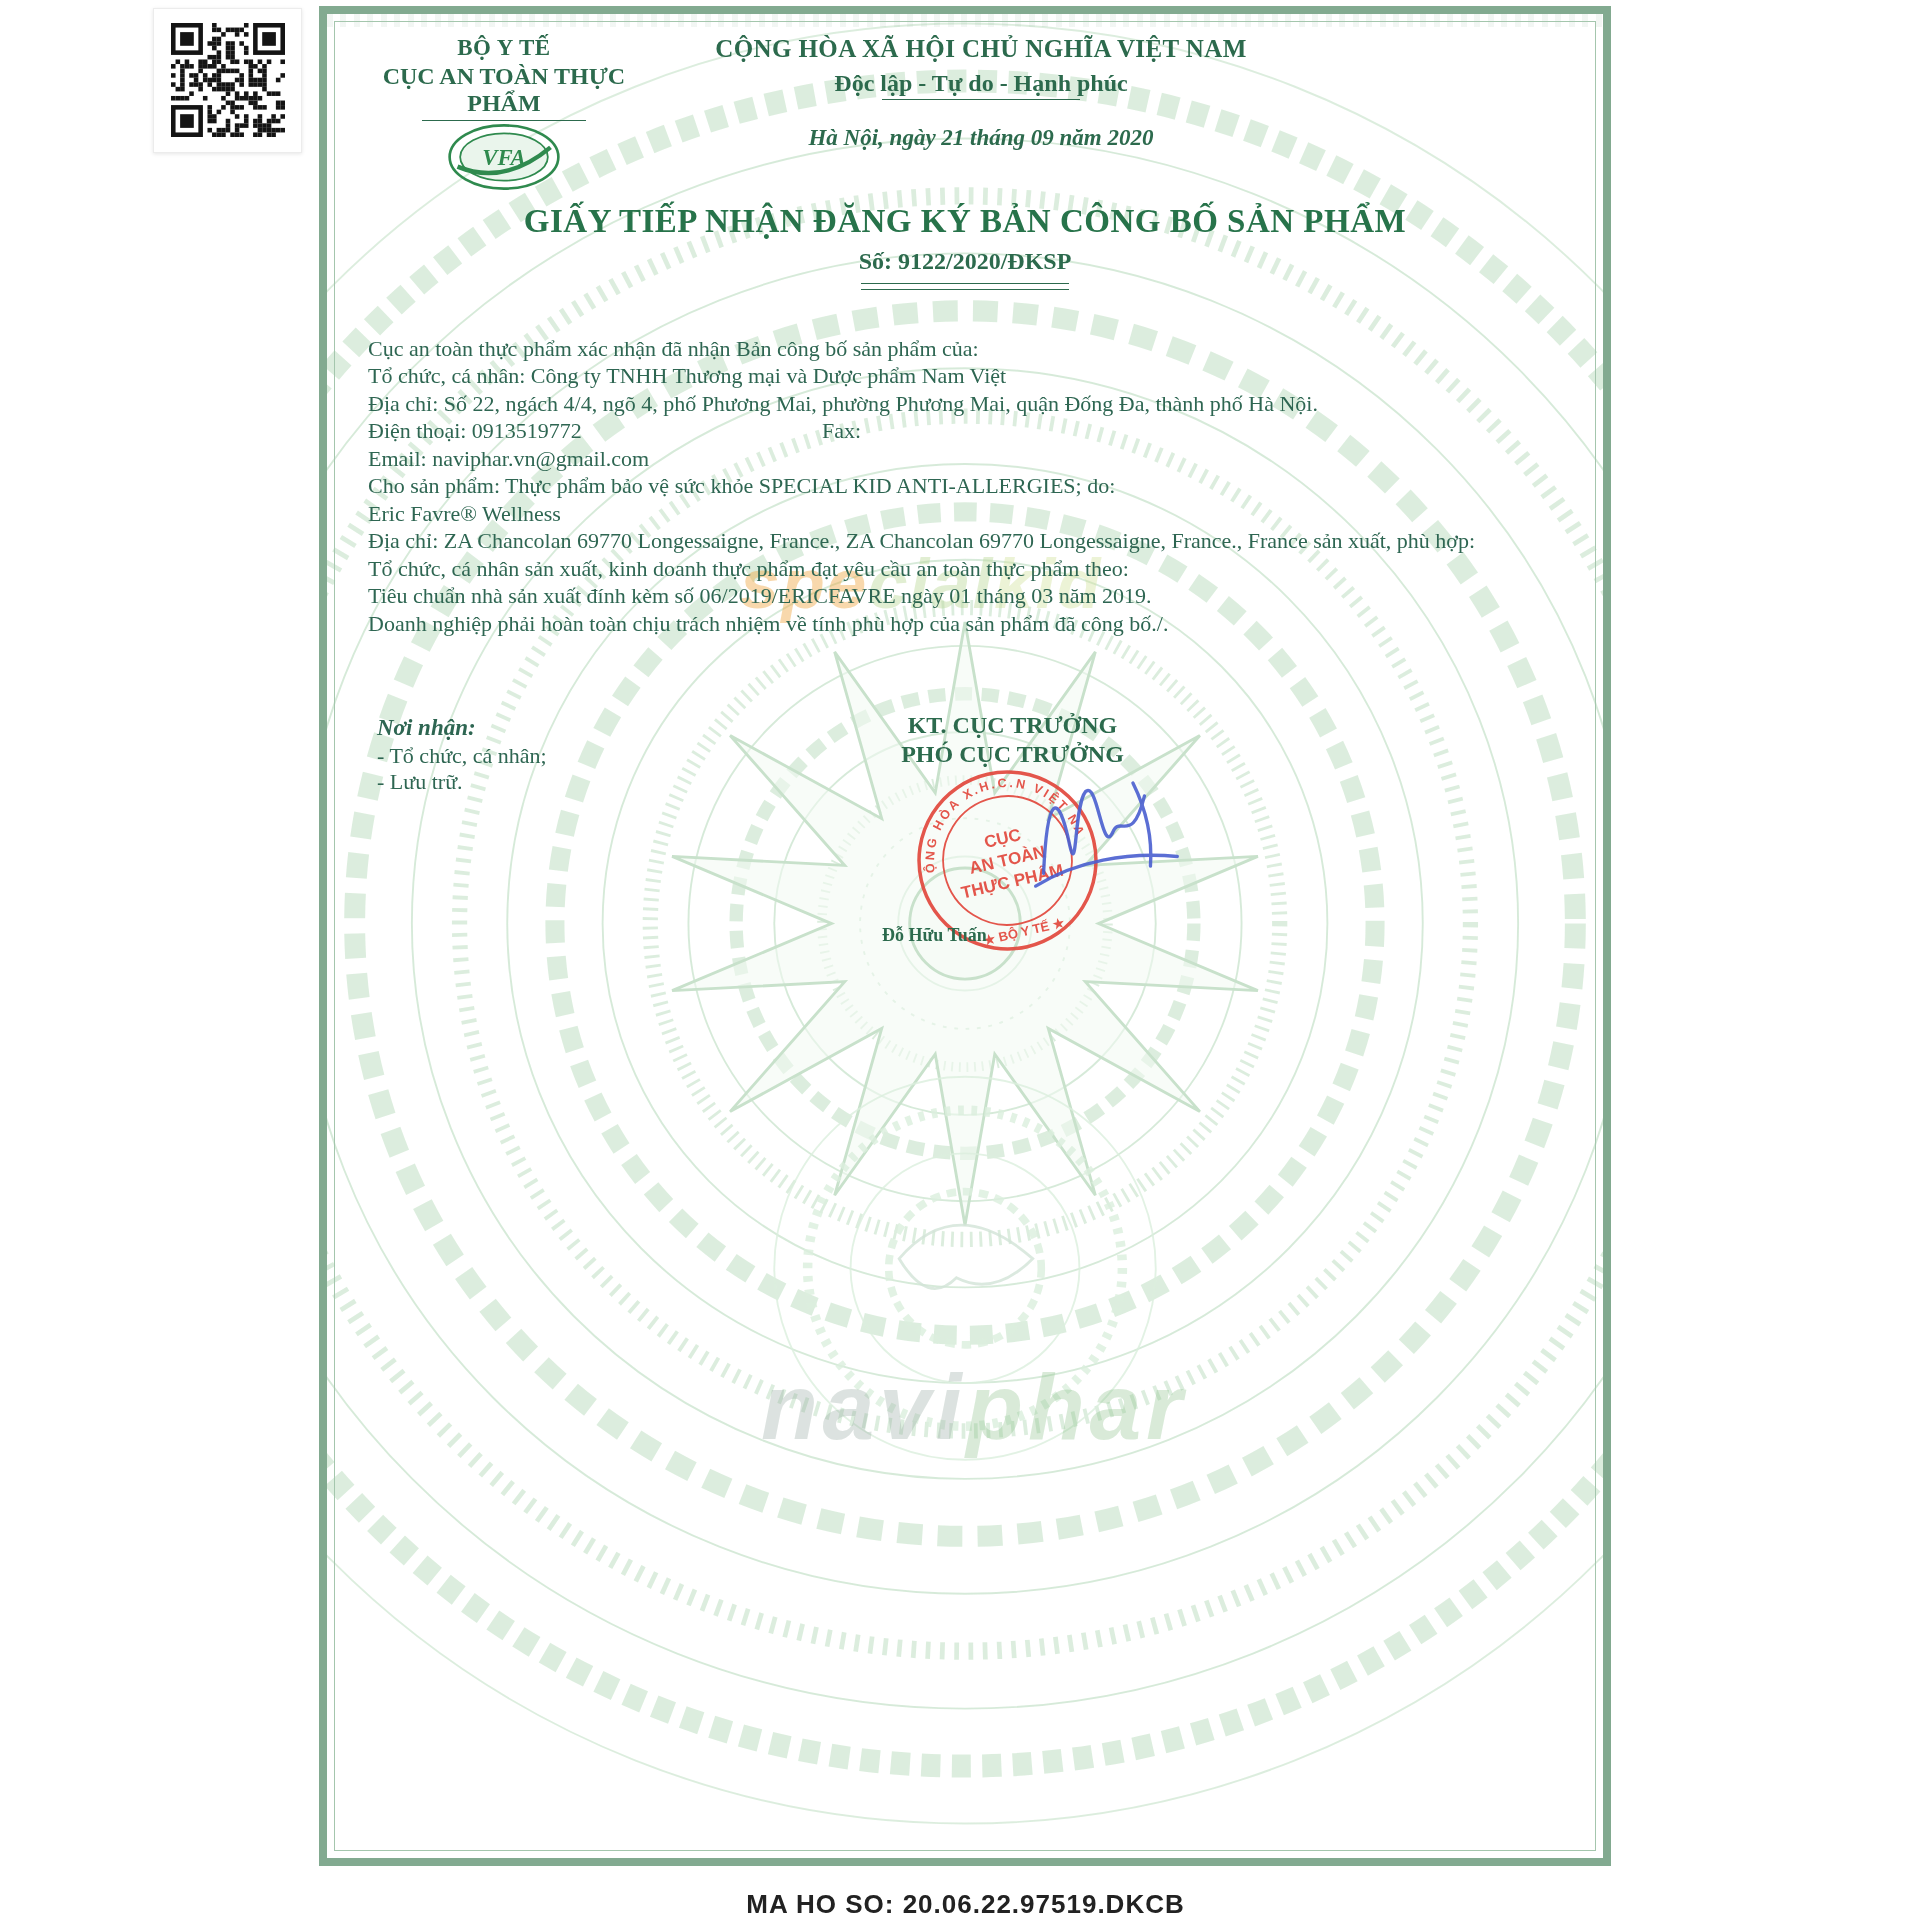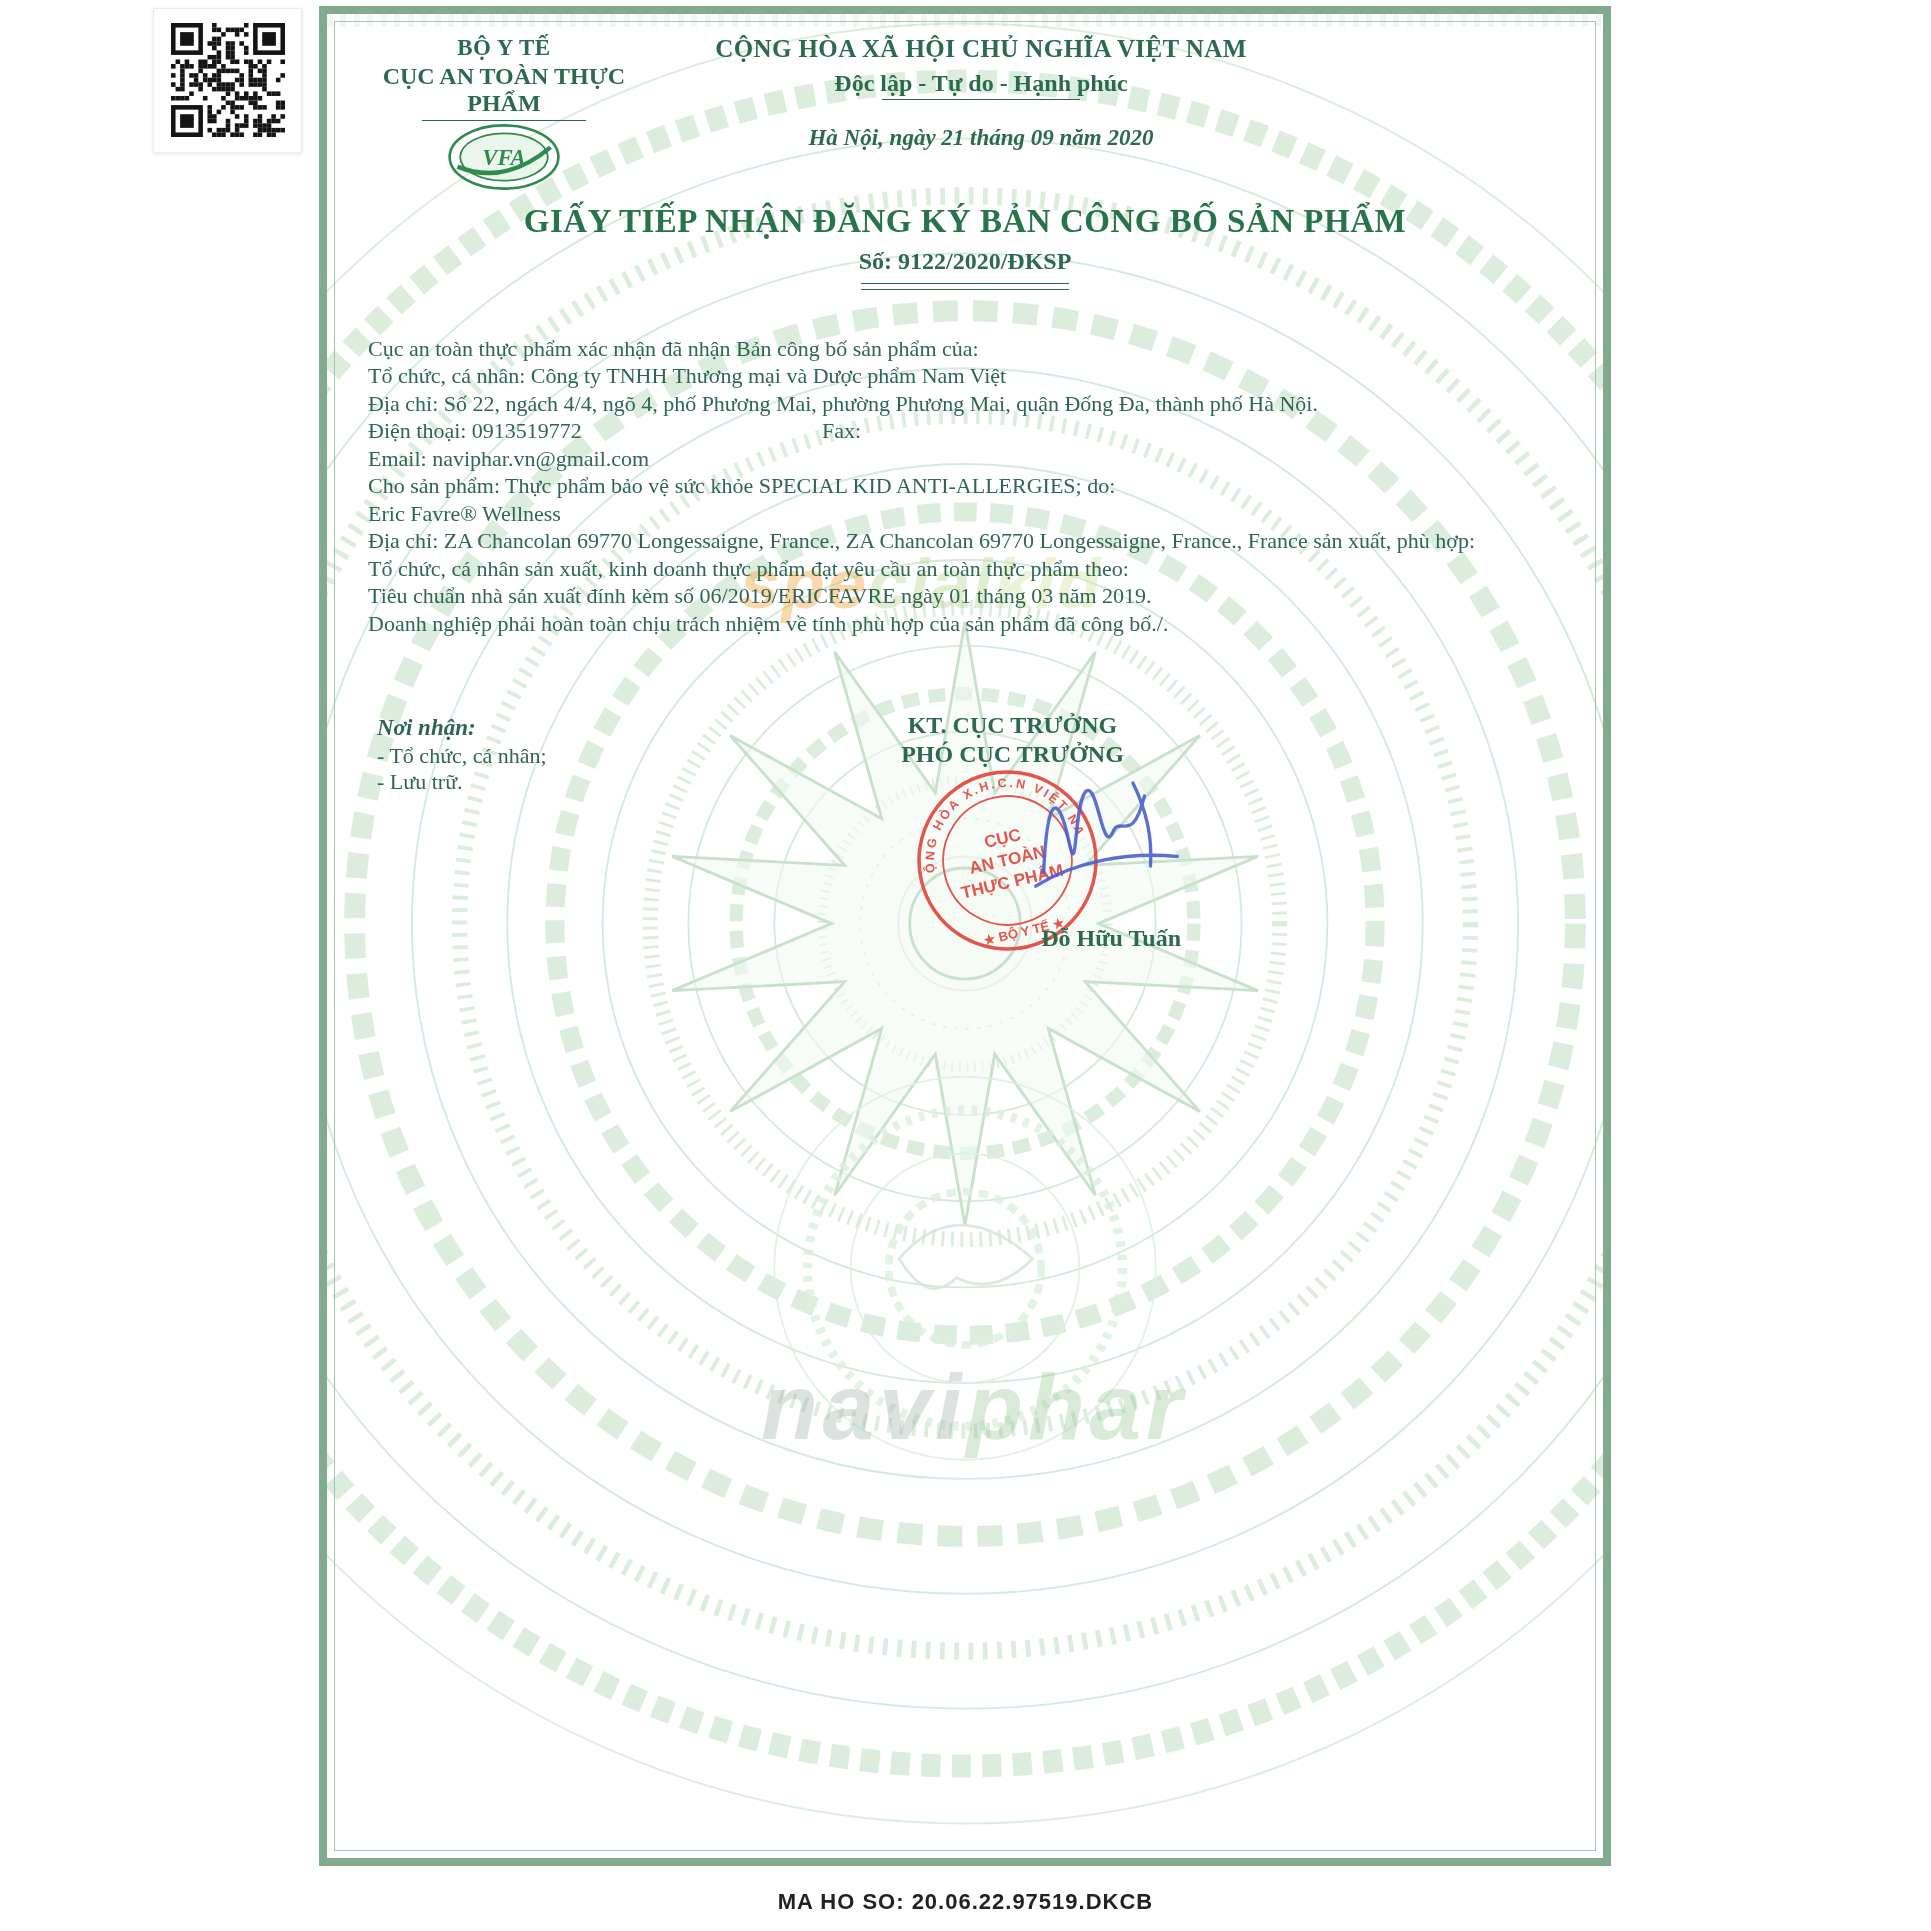--- a/index.html
+++ b/index.html
@@ -53,38 +53,38 @@
   .fax{position:absolute;left:454px;top:0;}
 
   
   .recipients{position:absolute;left:50px;top:701px;color:#2e6652;font-size:22px;line-height:26px;z-index:3;}
   .recipients-title{font-weight:bold;font-style:italic;font-size:23px;margin-bottom:1.9px;}
   .signer{position:absolute;left:536px;top:697px;width:299px;text-align:center;color:#2c6a4d;
           font-weight:bold;font-size:24px;line-height:29px;z-index:3;}
   .stamp{position:absolute;left:585px;top:751px;width:191px;height:191px;transform:rotate(-13deg);
          opacity:.92;z-index:4;}
   .signature{position:absolute;left:678px;top:745px;width:193px;height:154px;z-index:5;}
-  .signer-name{position:absolute;left:555px;top:911px;width:299px;text-align:right;font-weight:bold;
-               font-size:24px;color:#2c6a4d;z-index:5;}
+  .signer-name{position:absolute;left:555px;top:911px;width:299px;text-align:left;font-weight:bold;
+               font-size:18px;color:#2c6a4d;z-index:5;}
 
   
   .wm-special{position:absolute;left:413px;top:529px;font-family:"Liberation Sans", sans-serif;
               font-weight:bold;font-style:italic;font-size:71px;letter-spacing:1.9px;opacity:.42;z-index:1;}
   .wm-spe{color:#f0a43c;}
   .wm-cial{color:#b9d795;}
   .wm-kid{color:#d4e3a0;}
   .wm-navi{position:absolute;left:288px;top:1340px;width:718px;text-align:center;
            font-family:"Liberation Sans", sans-serif;font-weight:bold;font-style:italic;
            font-size:93px;letter-spacing:4.8px;opacity:.30;z-index:1;}
   .wm-nav1{color:#8fa39a;}
   .wm-nav2{color:#84bd82;}
 
   
   .bottom-code{position:absolute;left:0;top:1889px;width:100%;text-align:center;
-               font-family:"Liberation Sans", sans-serif;font-size:22px;font-weight:bold;
+               font-family:"Liberation Sans", sans-serif;font-size:26px;font-weight:bold;
                color:#222;letter-spacing:1px;}
 </style>
 </head>
 <body>
 
 <div class="page">
 
   <div class="qr-card">
     <svg id="qr" viewBox="0 0 125 125">
         <rect x="0" y="0" width="125" height="125" fill="#fff"></rect>

